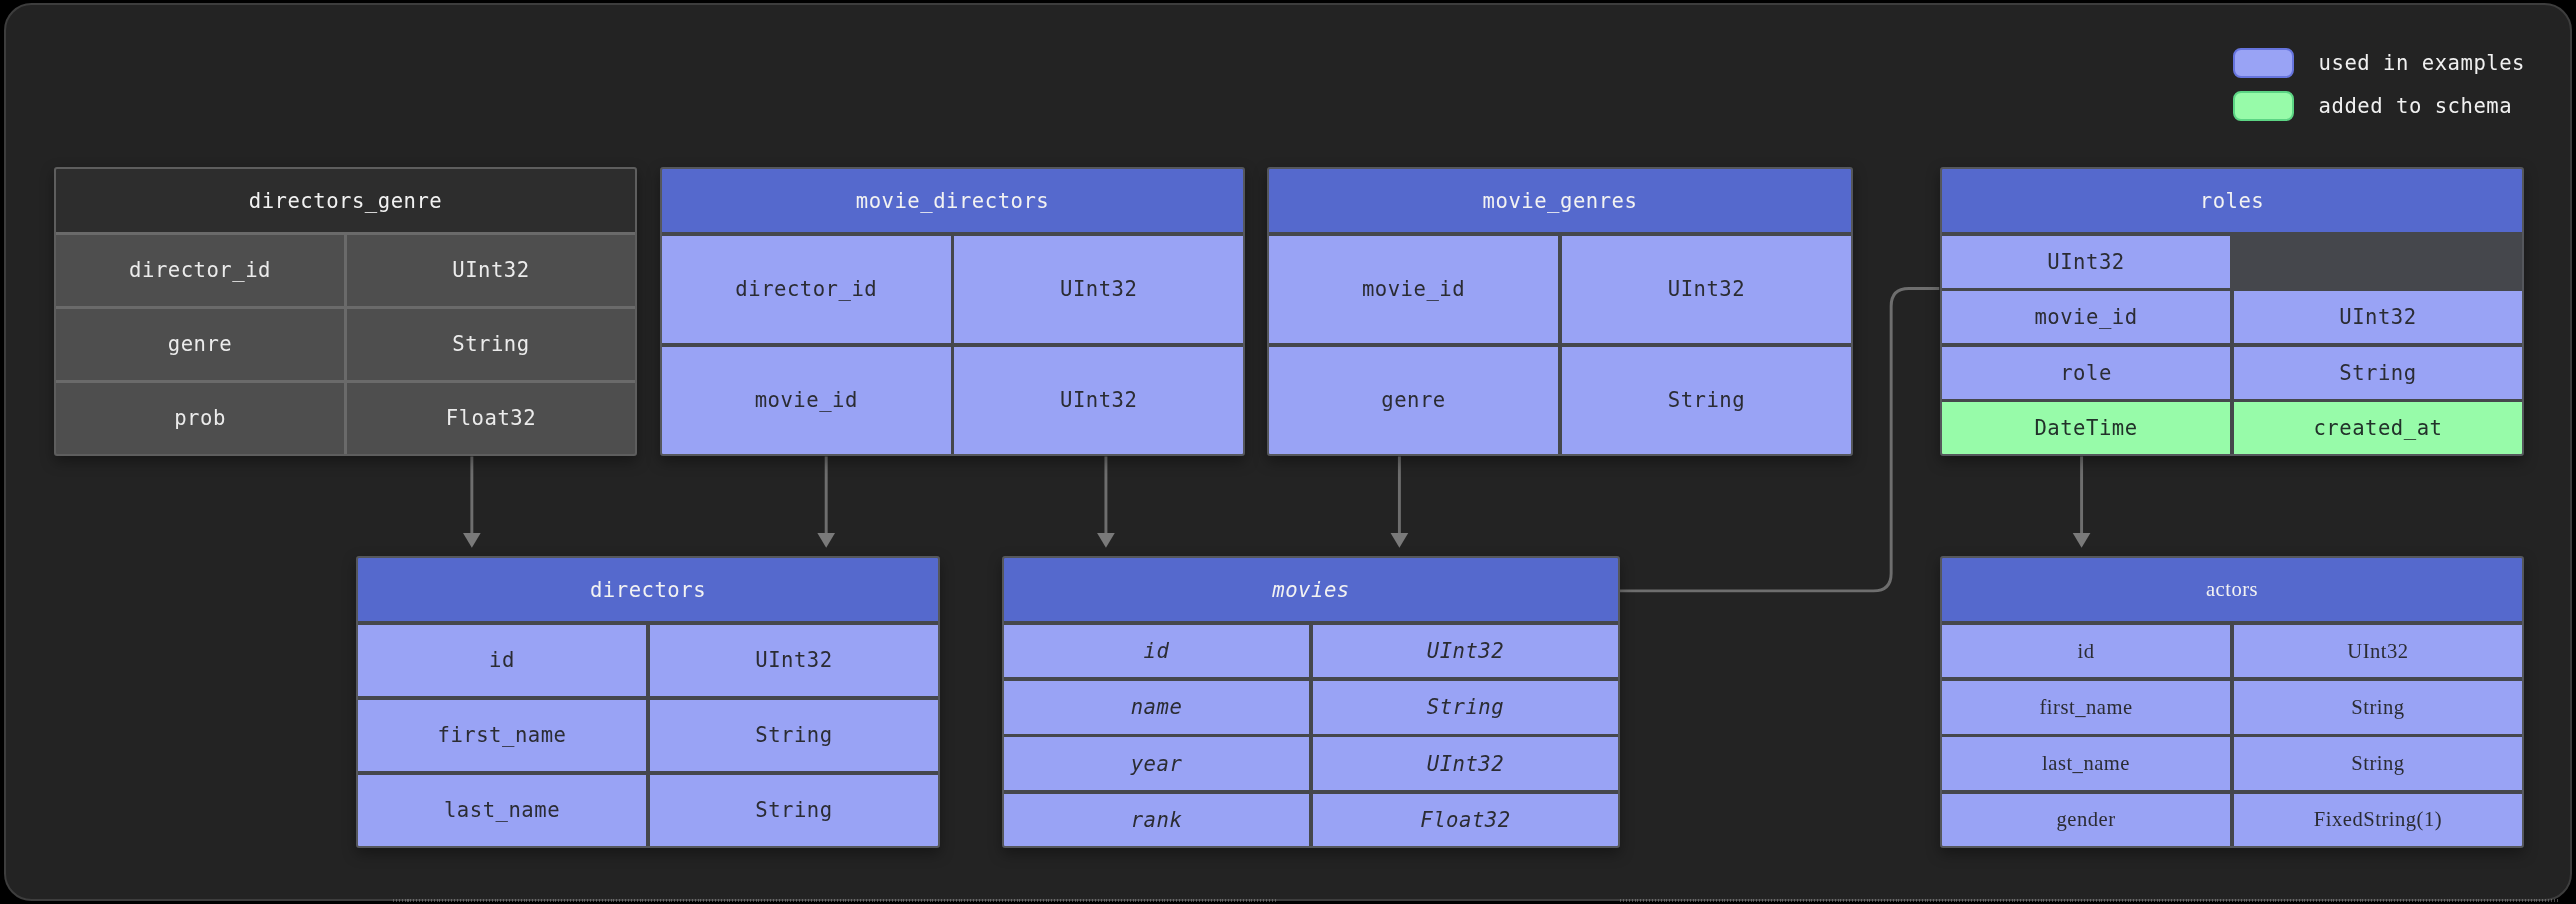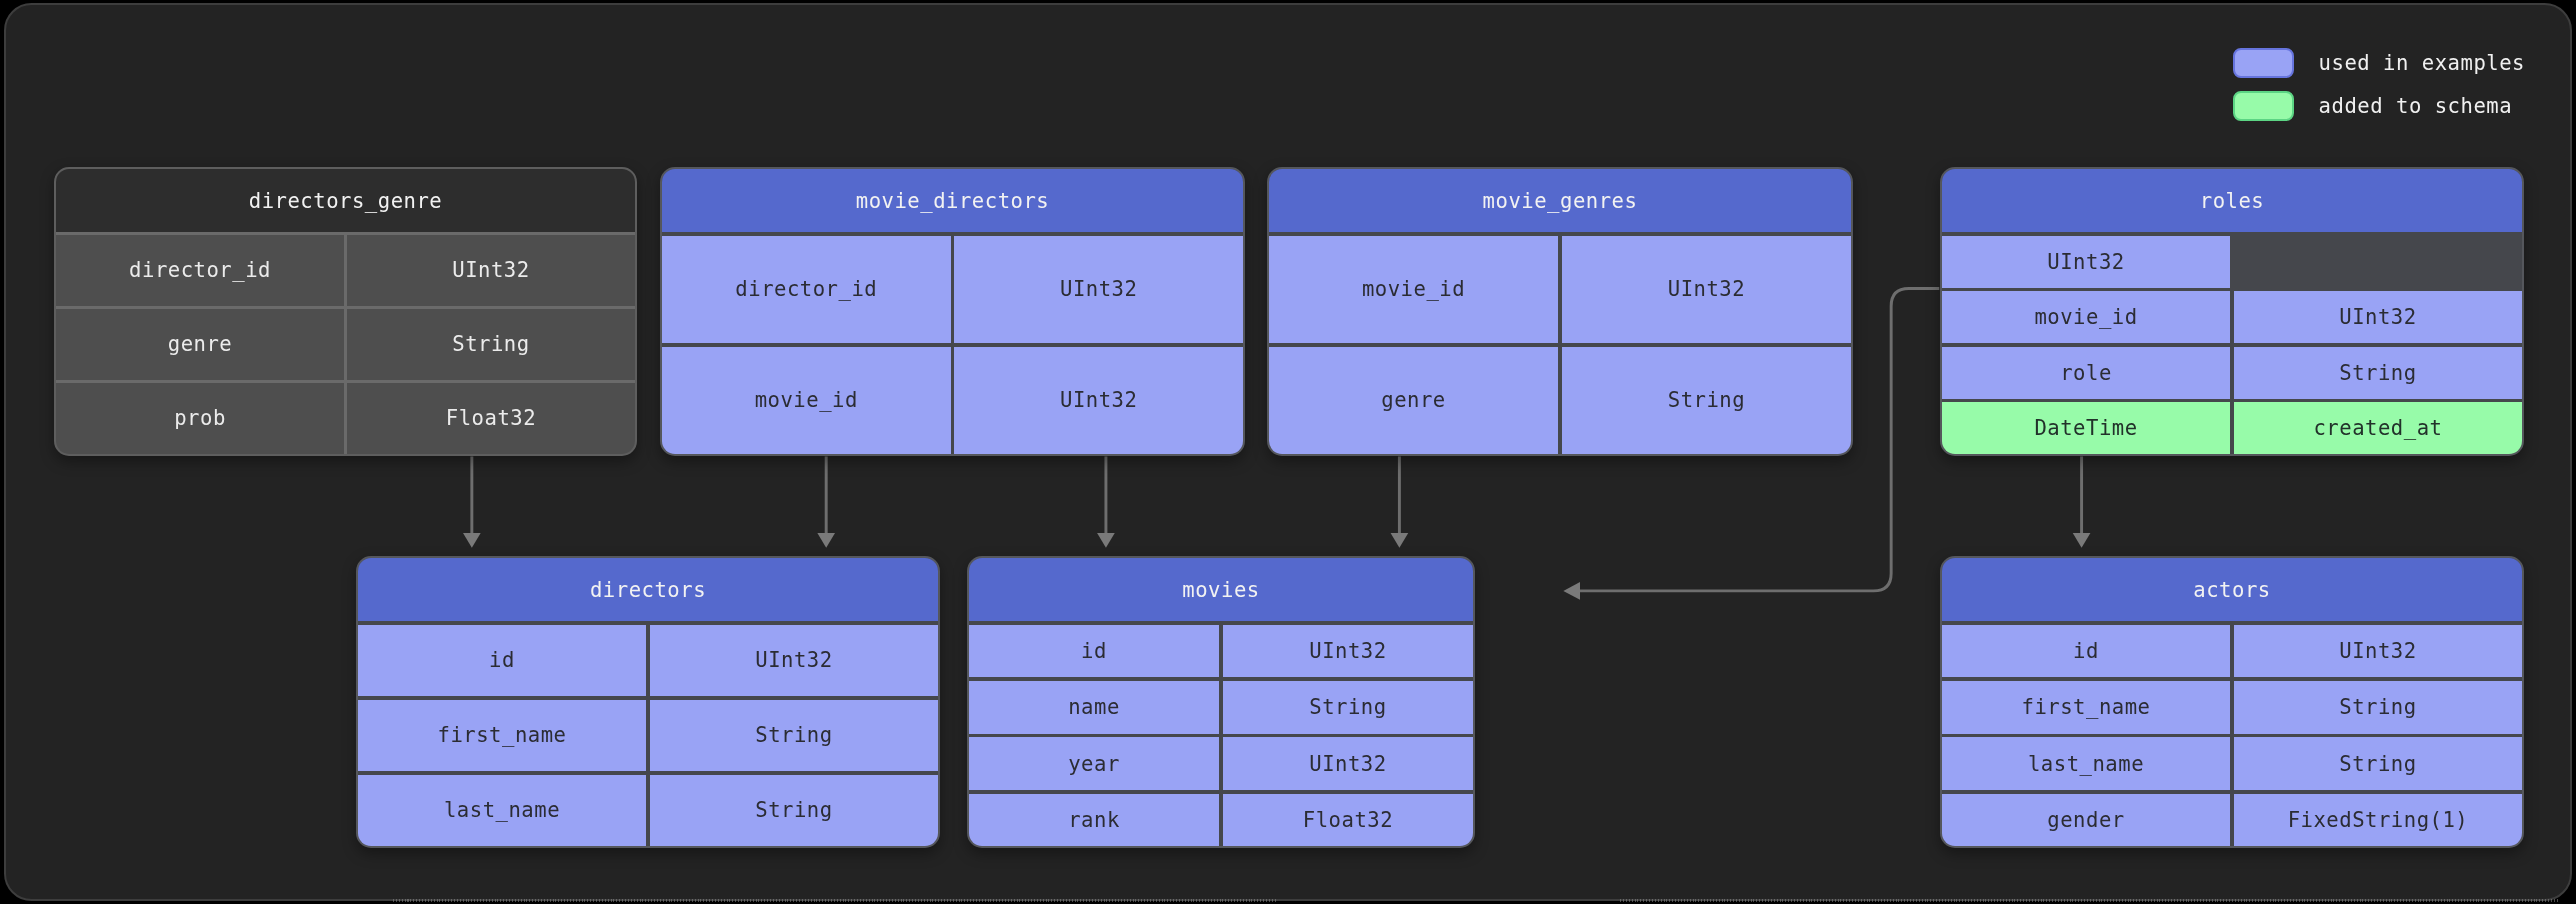--- a/index.html
+++ b/index.html
@@ -33,21 +33,21 @@
   }
 
   
   .table {
     position: absolute;
     display: grid;
     grid-template-rows: 63px repeat(var(--rows), 1fr);
     gap: var(--gap);
     box-sizing: border-box;
     border: 2px solid;
-    border-radius: 15px;
+    border-radius: 3px;
     overflow: hidden;
     box-shadow: 0 5.9px 13.7px rgba(0,0,0,0.35);
     font-size: 20.6px;
     letter-spacing: 0.5px;
   }
   .thead {
     display: flex;
     align-items: center;
     justify-content: center;
     color: #f2f2f2;
@@ -70,22 +70,22 @@
 
   .status-examples .cell { background: #99a3f5; color: #2b2c33; }
   .status-added .cell { background: #97fba9; color: #22312a; }
   .status-plain .cell { background: #4e4e4e; color: #ebebeb; }
 
   #tbl0 { left: 54px;   top: 167px; width: 583px; height: 289px; }
   #tbl1 { left: 660px;  top: 167px; width: 585px; height: 289px; }
   #tbl2 { left: 1267px; top: 167px; width: 586px; height: 289px; }
   #tbl3 { left: 1940px; top: 167px; width: 584px; height: 289px; }
   #tbl4 { left: 356px;  top: 556px; width: 584px; height: 292px; }
-  #tbl5 { left: 967px;  top: 556px; width: 508px; height: 292px; }
-  #tbl6 { left: 1940px; top: 556px; width: 584px; height: 292px; }
+  #tbl5 { left: 1002px;  top: 556px; width: 618px; height: 292px; font-style: italic; }
+  #tbl6 { left: 1940px; top: 556px; width: 584px; height: 292px; font-family: Liberation Serif, serif; }
 
   
   .legend {
     position: absolute;
     left: 2233px;
     top: 48px;
     display: flex;
     flex-direction: column;
     gap: 12.8px;
   }

